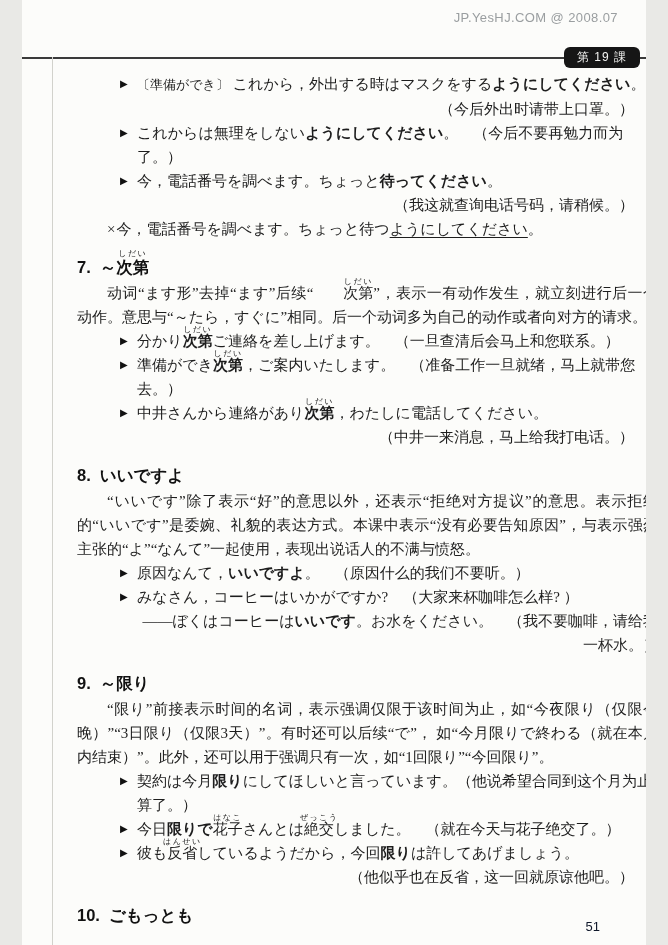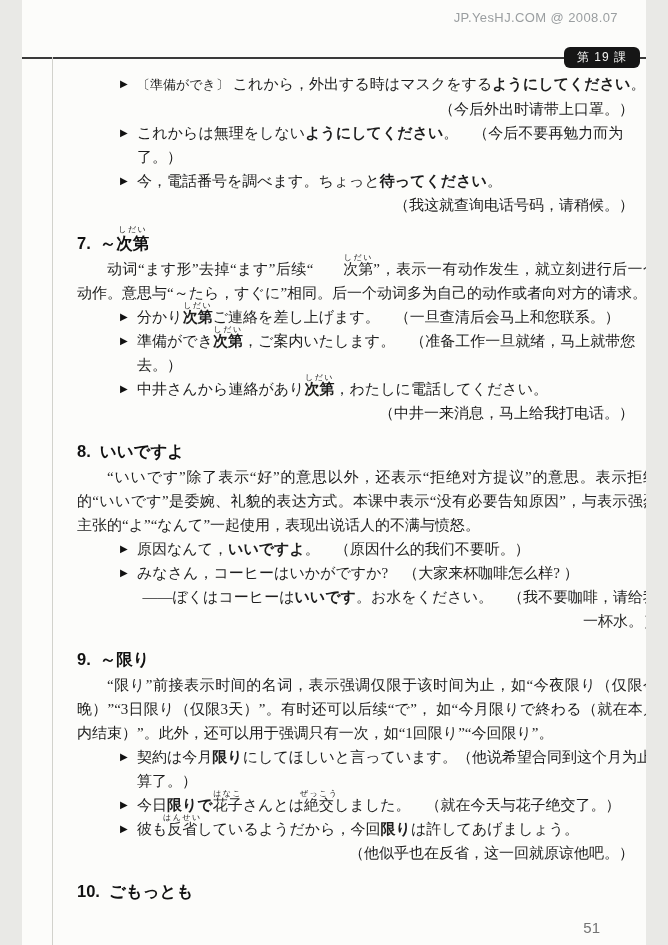--- a/index.html
+++ b/index.html
@@ -52,37 +52,38 @@
   .rb .rt {
     position:absolute; left:50%; transform:translateX(-50%);
     bottom:100%; margin-bottom:-5px;
     font-size:8px; line-height:8px; letter-spacing:1.5px;
     font-weight:normal; white-space:nowrap; color:#222;
     font-family:"Liberation Sans","DejaVu Sans",sans-serif;
   }
   .page-number {
     position:absolute; top:919px; right:46px;
     font-family:"Liberation Sans","DejaVu Sans",sans-serif;
-    font-size:15px; color:#737373;
+    font-size:13px; color:#0f172a;
   }
 </style>
 </head>
 <body>
 
 <div class="page">
   <div class="watermark">JP.YesHJ.COM @ 2008.07</div>
   <div class="rule"></div>
   <div class="badge">第 19 課</div>
   <div class="scan-edge"></div>
   <div class="content">
       <div class="blk example"><span class="marker">▶</span><span class="small">〔準備ができ〕</span><span> これから，外出する時はマスクをする</span><span class="bold">ようにしてください</span><span>。</span></div>
       <div class="blk trans"><span>（今后外出时请带上口罩。）</span></div>
       <div class="blk example"><span class="marker">▶</span><span>これからは無理をしない</span><span class="bold">ようにしてください</span><span>。　（今后不要再勉力而为了。）</span></div>
       <div class="blk example"><span class="marker">▶</span><span>今，電話番号を調べます。ちょっと</span><span class="bold">待ってください</span><span>。</span></div>
       <div class="blk trans"><span>（我这就查询电话号码，请稍候。）</span></div>
+      <div class="blk wrong"><span class="marker">×</span><span>今，電話番号を調べます。ちょっと待つ</span><span class="underline">ようにしてください</span><span>。</span></div>
       <div class="blk heading"><span class="num">7.</span><span>～</span><span class="rb"><span>次第</span><span class="rt">しだい</span></span></div>
       <div class="blk para"><span>动词“ます形”去掉“ます”后续“</span><span class="rb"><span>次第</span><span class="rt">しだい</span></span><span>”，表示一有动作发生，就立刻进行后一个动作。意思与“～たら，すぐに”相同。后一个动词多为自己的动作或者向对方的请求。</span></div>
       <div class="blk example"><span class="marker">▶</span><span>分かり</span><span class="rb bold"><span>次第</span><span class="rt">しだい</span></span><span>ご連絡を差し上げます。　（一旦查清后会马上和您联系。）</span></div>
       <div class="blk example"><span class="marker">▶</span><span>準備ができ</span><span class="rb bold"><span>次第</span><span class="rt">しだい</span></span><span>，ご案内いたします。　（准备工作一旦就绪，马上就带您去。）</span></div>
       <div class="blk example"><span class="marker">▶</span><span>中井さんから連絡があり</span><span class="rb bold"><span>次第</span><span class="rt">しだい</span></span><span>，わたしに電話してください。</span></div>
       <div class="blk trans"><span>（中井一来消息，马上给我打电话。）</span></div>
       <div class="blk heading"><span class="num">8.</span><span>いいですよ</span></div>
       <div class="blk para"><span>“いいです”除了表示“好”的意思以外，还表示“拒绝对方提议”的意思。表示拒绝的“いいです”是委婉、礼貌的表达方式。本课中表示“没有必要告知原因”，与表示强烈主张的“よ”“なんて”一起使用，表现出说话人的不满与愤怒。</span></div>
       <div class="blk example"><span class="marker">▶</span><span>原因なんて，</span><span class="bold">いいですよ</span><span>。　（原因什么的我们不要听。）</span></div>
       <div class="blk example"><span class="marker">▶</span><span>みなさん，コーヒーはいかがですか?　（大家来杯咖啡怎么样? ）</span></div>

